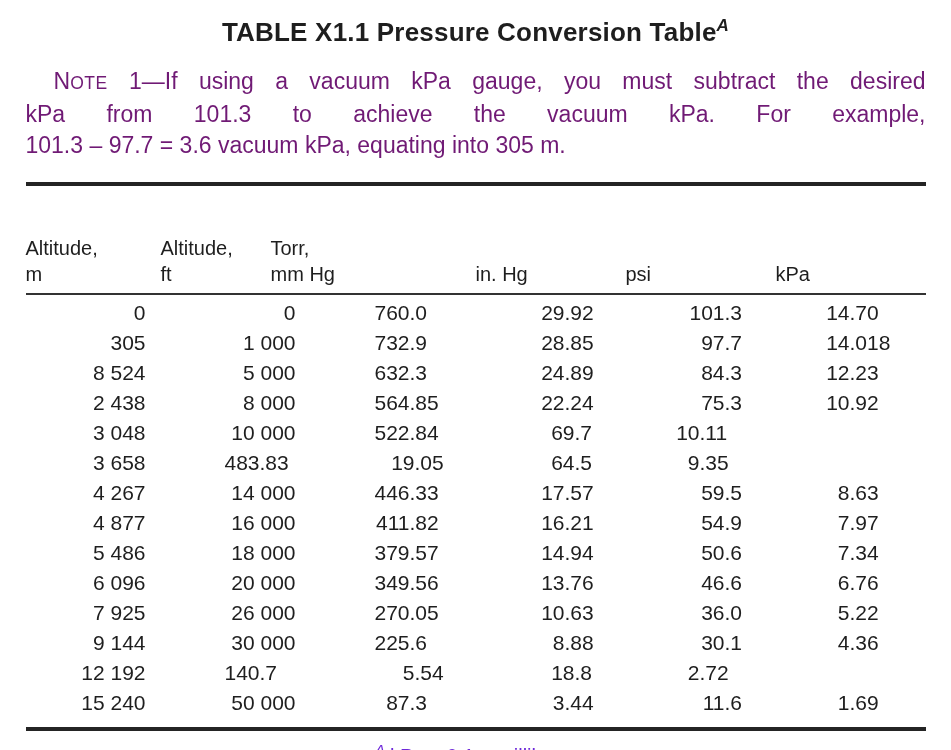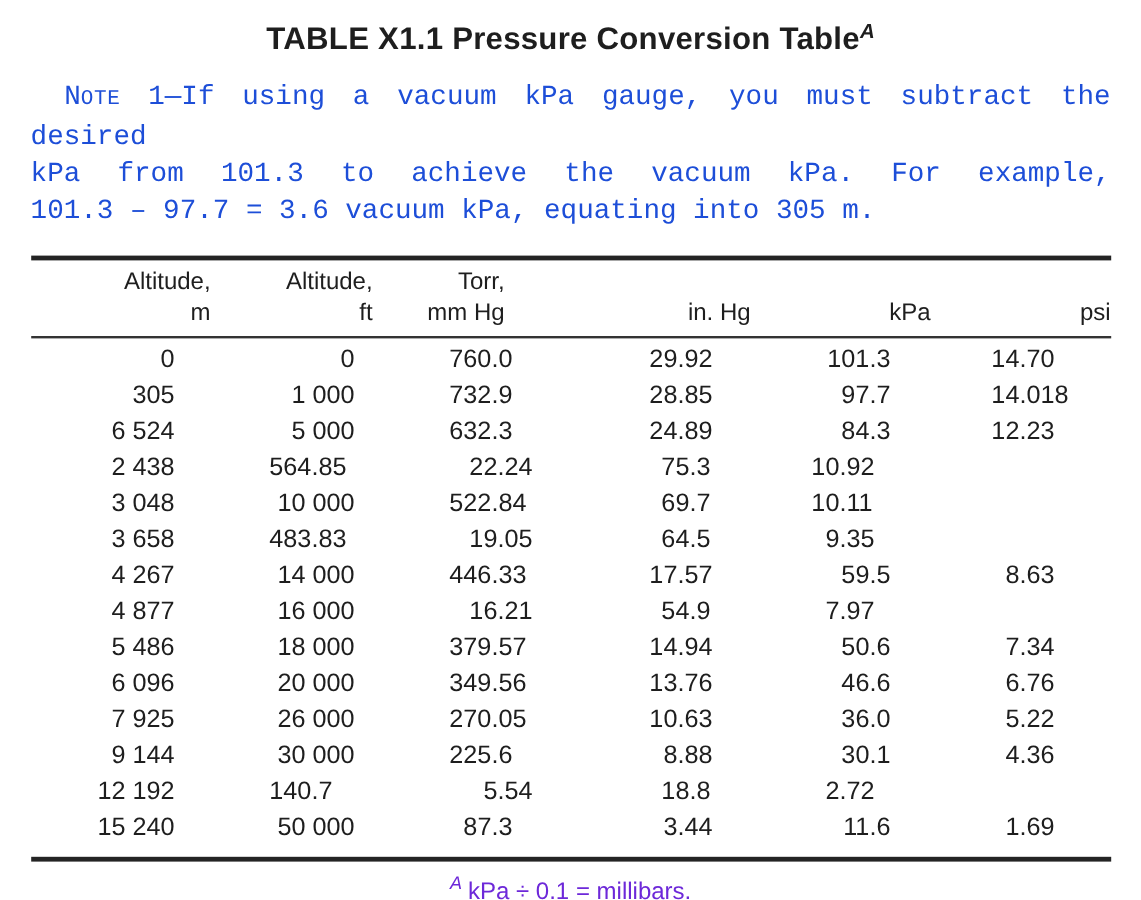--- a/index.html
+++ b/index.html
@@ -26,44 +26,44 @@
     font-style: italic;
     font-weight: bold;
     font-size: 17px;
     vertical-align: super;
     line-height: 0;
   }
   
   .note {
     width: 900px;
     margin: 18px auto 0 auto;
-    font-family: Liberation Mono, monospace;
+    font-family: Liberation Sans, sans-serif;
     font-size: 23px;
     line-height: 31px;
-    color: #1d4ed8;
+    color: #701a75;
   }
   .note-line.just { text-align: justify; text-align-last: justify; }
   .note-line.first { text-indent: 28px; }
   .note-cap { font-size: 23px; }
   .note-small { font-size: 17.5px; letter-spacing: 0.5px; }
   
   .tablewrap {
     width: 900px;
     margin: 21px auto 0 auto;
     border-top: 4px solid #242424;
     border-bottom: 4px solid #242424;
   }
   .thead {
     display: flex;
     padding: 5px 0 6px 0;
     border-bottom: 2px solid #333333;
     font-size: 20px;
     line-height: 26px;
   }
-  .hcell { width: 150px; text-align: right; }
+  .hcell { width: 150px; text-align: left; margin-top: 44px; }
   .hcell:nth-child(2) .hinner { transform: translateX(-15px); }
   .hcell:nth-child(3) .hinner { transform: translateX(-55px); }
   .h1 { min-height: 26px; }
   .h2 { min-height: 26px; }
   .tbody { padding: 3px 0 9px 0; }
   .trow {
     display: flex;
     height: 30px;
     align-items: center;
     font-size: 21px;
@@ -132,27 +132,27 @@
       </div>
       <div class="hcell">
         <div class="hinner">
           <div class="h1"></div>
           <div class="h2">in. Hg</div>
         </div>
       </div>
       <div class="hcell">
         <div class="hinner">
           <div class="h1"></div>
-          <div class="h2">kPa</div>
+          <div class="h2">psi</div>
         </div>
       </div>
       <div class="hcell">
         <div class="hinner">
           <div class="h1"></div>
-          <div class="h2">psi</div>
+          <div class="h2">kPa</div>
         </div>
       </div>
     </div>
     <div class="tbody">
         <div class="trow">
           <div class="cell c1">
             <span class="ip">0</span>
             <span class="fp"></span>
           </div>
           <div class="cell c2">
@@ -197,21 +197,21 @@
             <span class="ip">97</span>
             <span class="fp">.7</span>
           </div>
           <div class="cell c6">
             <span class="ip">14</span>
             <span class="fp">.018</span>
           </div>
         </div>
         <div class="trow">
           <div class="cell c1">
-            <span class="ip">6 524</span>
+            <span class="ip">8 524</span>
             <span class="fp"></span>
           </div>
           <div class="cell c2">
             <span class="ip">5 000</span>
             <span class="fp"></span>
           </div>
           <div class="cell c3">
             <span class="ip">632</span>
             <span class="fp">.3</span>
           </div>
@@ -226,20 +226,24 @@
           <div class="cell c6">
             <span class="ip">12</span>
             <span class="fp">.23</span>
           </div>
         </div>
         <div class="trow">
           <div class="cell c1">
             <span class="ip">2 438</span>
             <span class="fp"></span>
           </div>
+          <div class="cell c2">
+            <span class="ip">8 000</span>
+            <span class="fp"></span>
+          </div>
           <div class="cell c3">
             <span class="ip">564</span>
             <span class="fp">.85</span>
           </div>
           <div class="cell c4">
             <span class="ip">22</span>
             <span class="fp">.24</span>
           </div>
           <div class="cell c5">
             <span class="ip">75</span>
@@ -321,20 +325,24 @@
           </div>
         </div>
         <div class="trow">
           <div class="cell c1">
             <span class="ip">4 877</span>
             <span class="fp"></span>
           </div>
           <div class="cell c2">
             <span class="ip">16 000</span>
             <span class="fp"></span>
+          </div>
+          <div class="cell c3">
+            <span class="ip">411</span>
+            <span class="fp">.82</span>
           </div>
           <div class="cell c4">
             <span class="ip">16</span>
             <span class="fp">.21</span>
           </div>
           <div class="cell c5">
             <span class="ip">54</span>
             <span class="fp">.9</span>
           </div>
           <div class="cell c6">

